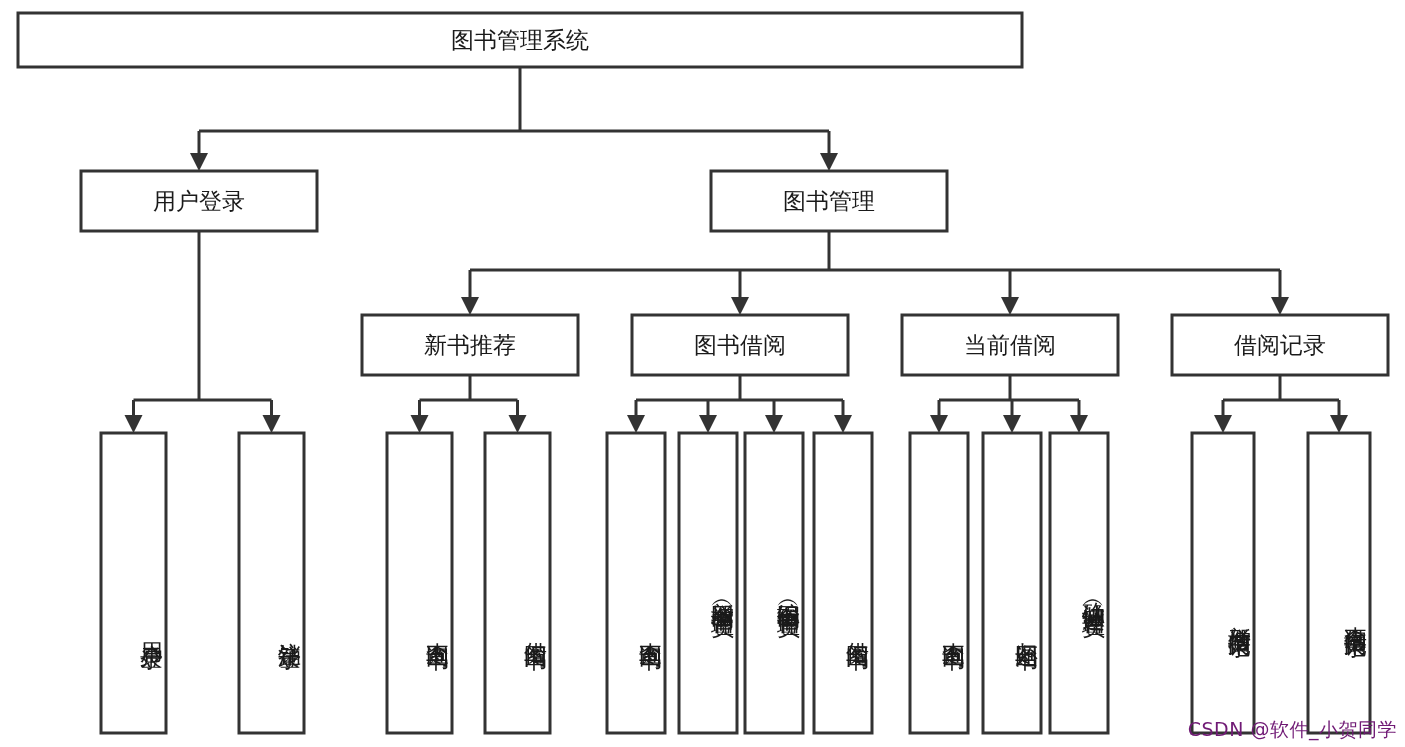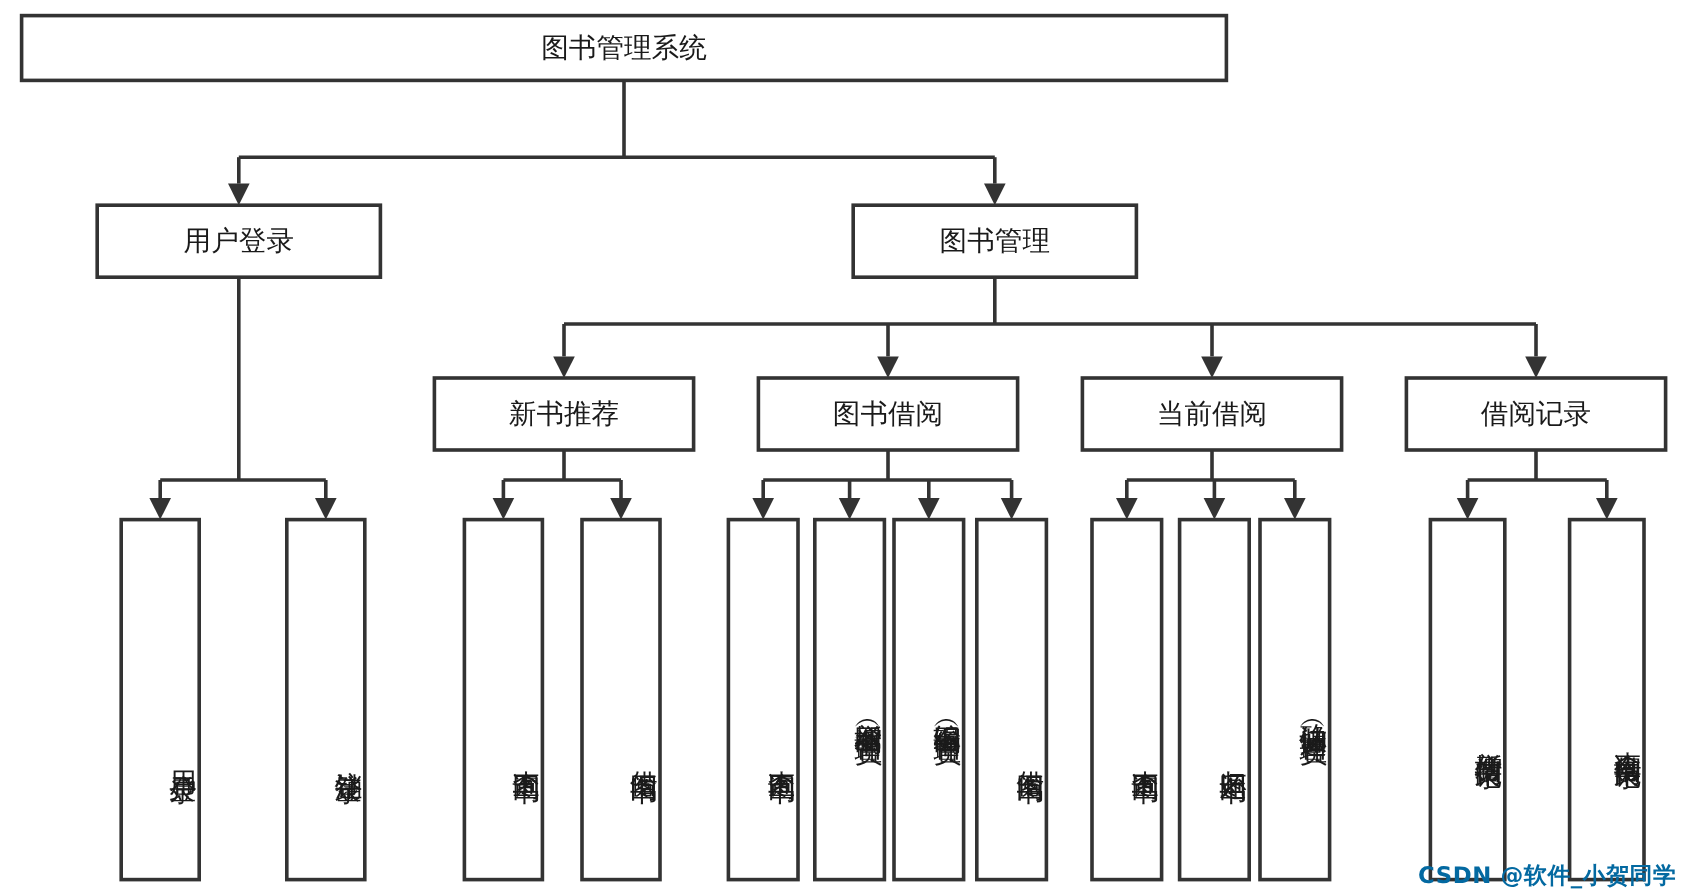--- a/index.html
+++ b/index.html
@@ -62,24 +62,23 @@
     justify-content: center;
     white-space: pre-wrap;
     pointer-events: none;
   }
   .watermark {
     position: absolute;
     right: 8px;
     bottom: 4px;
     font-family: "DejaVu Sans", "Liberation Sans", sans-serif;
     font-size: 19px;
-    color: #0369a1;
+    color: #701a75;
     letter-spacing: 0.5px;
     white-space: nowrap;
-    font-weight: bold;
   }
 </style>
 </head>
 <body>
 
 <div id="diagram-root">
   <svg id="tree-svg" viewBox="0 0 1405 747" xmlns="http://www.w3.org/2000/svg">
     <g id="edge-layer">
         <path d="M 520 67 L 520 131" class="connector"></path>
         <path d="M 199 131 L 829 131" class="connector"></path>

